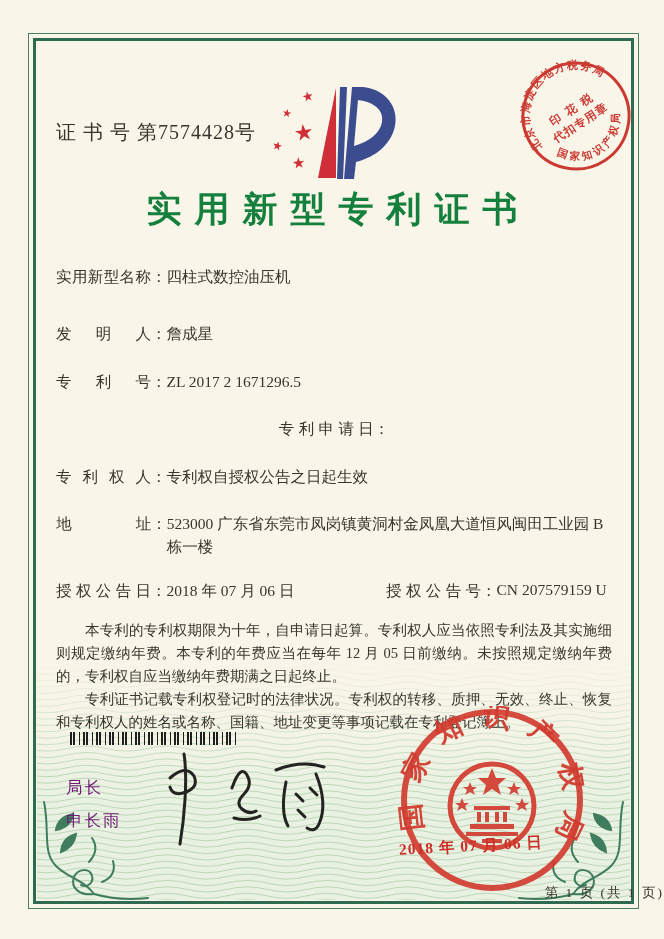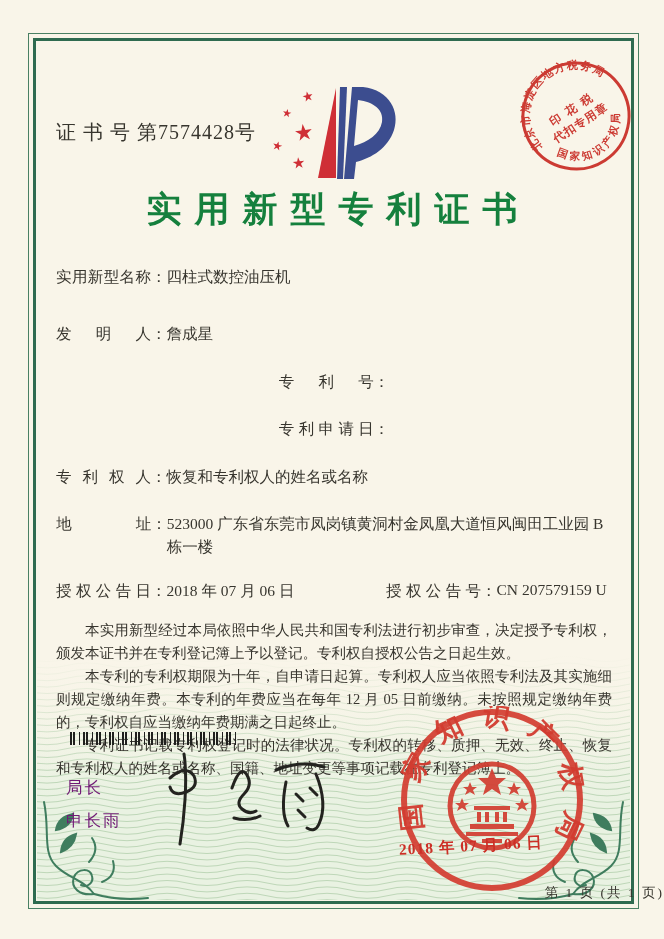--- a/index.html
+++ b/index.html
@@ -162,50 +162,50 @@
       <span class="val">四柱式数控油压机</span>
     </div>
     <div class="row m2">
       <span class="lbl">发明人</span>
         <span>：</span>
       <span class="val">詹成星</span>
     </div>
     <div class="row m2">
       <span class="lbl">专利号</span>
         <span>：</span>
+      <span class="val">ZL 2017 2 1671296.5</span>
     </div>
     <div class="row m2">
       <span class="lbl">专利申请日</span>
         <span>：</span>
     </div>
     <div class="row m2">
       <span class="lbl">专利权人</span>
         <span>：</span>
-      <span class="val">恢复和专利权人的姓名或名称</span>
+      <span class="val">专利权自授权公告之日起生效</span>
     </div>
     <div class="row m3">
       <span class="lbl">地址</span>
         <span>：</span>
       <span class="val" style="width:445px;flex:0 0 445px;">523000 广东省东莞市凤岗镇黄洞村金凤凰大道恒风闽田工业园 B 栋一楼</span>
     </div>
     <div class="grant-row">
       <div class="grant-left">
         <span class="lbl">授权公告日</span>
           <span>：</span>
         <span class="val">2018 年 07 月 06 日</span>
       </div>
       <div class="grant-right">
         <span class="lbl">授权公告号</span>
           <span>：</span>
         <span class="val">CN 207579159 U</span>
       </div>
     </div>
 
     <div class="paras">
-      <p>本实用新型经过本局依照中华人民共和国专利法进行初步审查，决定授予专利权，颁发本证书并在专利登记簿上予以登记。专利权自授权公告之日起生效。</p>
       <p>本专利的专利权期限为十年，自申请日起算。专利权人应当依照专利法及其实施细则规定缴纳年费。本专利的年费应当在每年 12 月 05 日前缴纳。未按照规定缴纳年费的，专利权自应当缴纳年费期满之日起终止。</p>
       <p>专利证书记载专利权登记时的法律状况。专利权的转移、质押、无效、终止、恢复和专利权人的姓名或名称、国籍、地址变更等事项记载在专利登记簿上。</p>
     </div>
   </div>
 
   <div class="barcode"></div>
 
   <div class="signer">
     <div>局长</div>
     <div>申长雨</div>

